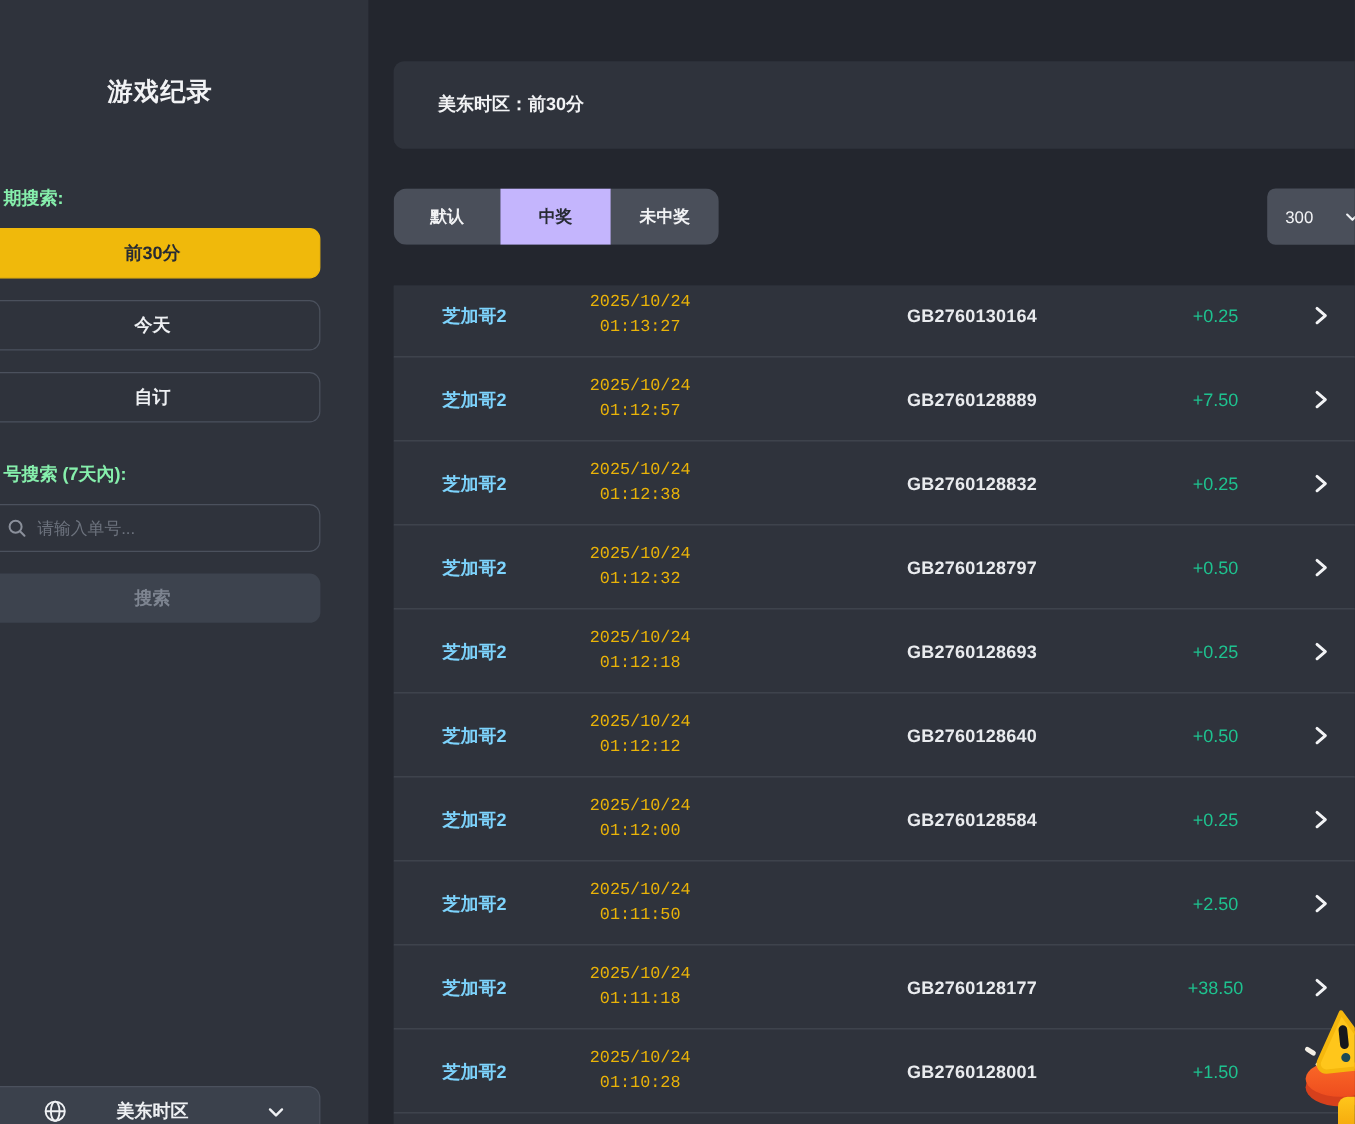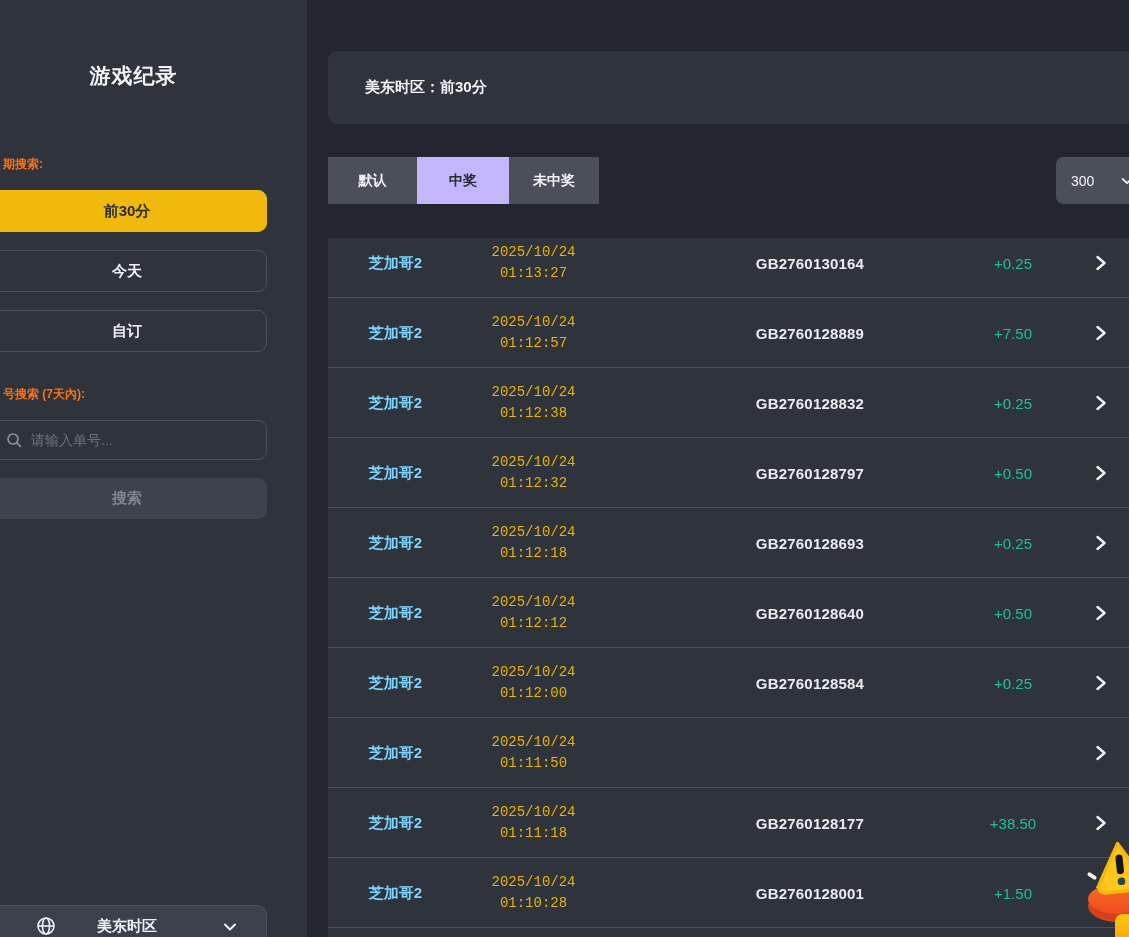--- a/index.html
+++ b/index.html
@@ -13,21 +13,21 @@
   
   .sidebar {
     position:absolute; left:0; top:0; width:307px; height:937px;
     background:#2f333c;
   }
   .sidebar-title {
     position:absolute; left:0; top:62px; width:267px;
     text-align:center; font-size:21px; font-weight:bold; letter-spacing:1px;
   }
   .side-label {
-    position:absolute; left:3px; font-size:12px; font-weight:bold; color:#f97316;
+    position:absolute; left:3px; font-size:15px; font-weight:bold; color:#86efac;
     white-space:nowrap;
   }
   .lbl-date { top:156px; }
   .lbl-order { top:386px;text-align:right; }
   .range-btn {
     position:absolute; left:-13px; width:280px; height:42px;
     border-radius:9px; border:1px solid #4b515d; background:transparent;
     color:#eef0f3; font-size:15px; font-weight:bold;
     display:flex; align-items:center; justify-content:center; cursor:pointer;
     font-family:inherit;
@@ -62,21 +62,21 @@
   .tz-chev  { position:absolute; right:28px; top:13px; }
   
   .header-panel {
     position:absolute; left:328px; top:51px; width:810px; height:73px;
     background:#2f333c; border-radius:9px;
     display:flex; align-items:center; padding-left:37px;
     font-size:15px; font-weight:bold; color:#f2f3f5;
   }
   .tabs {
     position:absolute; left:328px; top:157px; height:47px;
-    display:flex; border-radius:0; overflow:hidden;
+    display:flex; border-radius:11px; overflow:hidden;
   }
   .tab {
     height:47px; background:#4a4f5a; color:#f2f3f5;
     font-size:14px; font-weight:bold; border:none; cursor:pointer;
     display:flex; align-items:center; justify-content:center;
     font-family:inherit;
   }
   .tab-0 { width:89px; } .tab-1 { width:92px; } .tab-2 { width:90px; }
   .tab.active { background:#c4b5fd; color:#272b33; }
   .page-size {
@@ -283,20 +283,21 @@
       </svg>
     </div>
   </div>
 
   <div class="row">
     <div class="c-game">芝加哥2</div>
     <div class="c-dt">
       <span>2025/10/24</span>
       <span>01:11:50</span>
     </div>
+    <div class="c-amount">+2.50</div>
     <div class="c-chev">
       <svg width="13" height="16" viewBox="0 0 12 16">
         <polyline points="2,2 9,8 2,14" fill="none" stroke="#f2f3f5" stroke-width="2.4" stroke-linecap="round" stroke-linejoin="round"></polyline>
       </svg>
     </div>
   </div>
 
   <div class="row">
     <div class="c-game">芝加哥2</div>
     <div class="c-dt">

